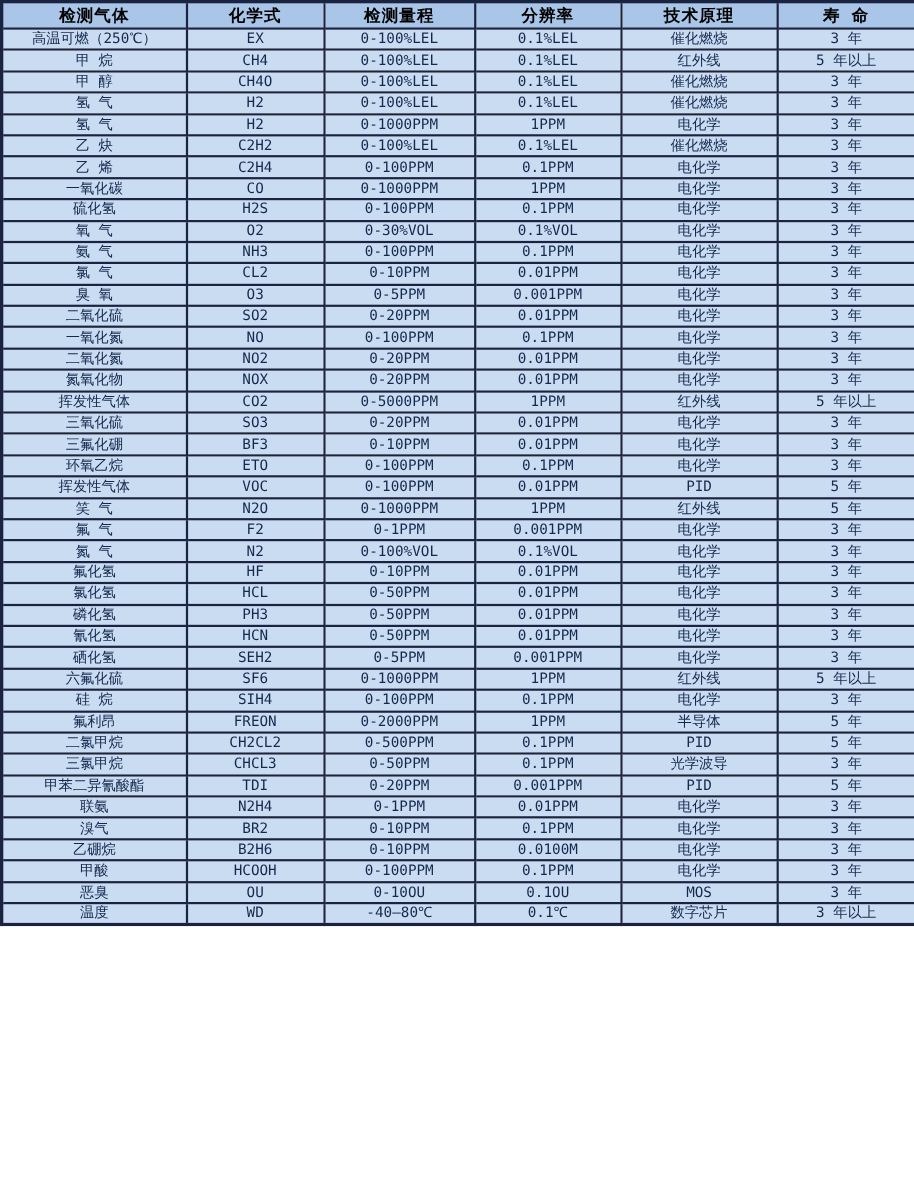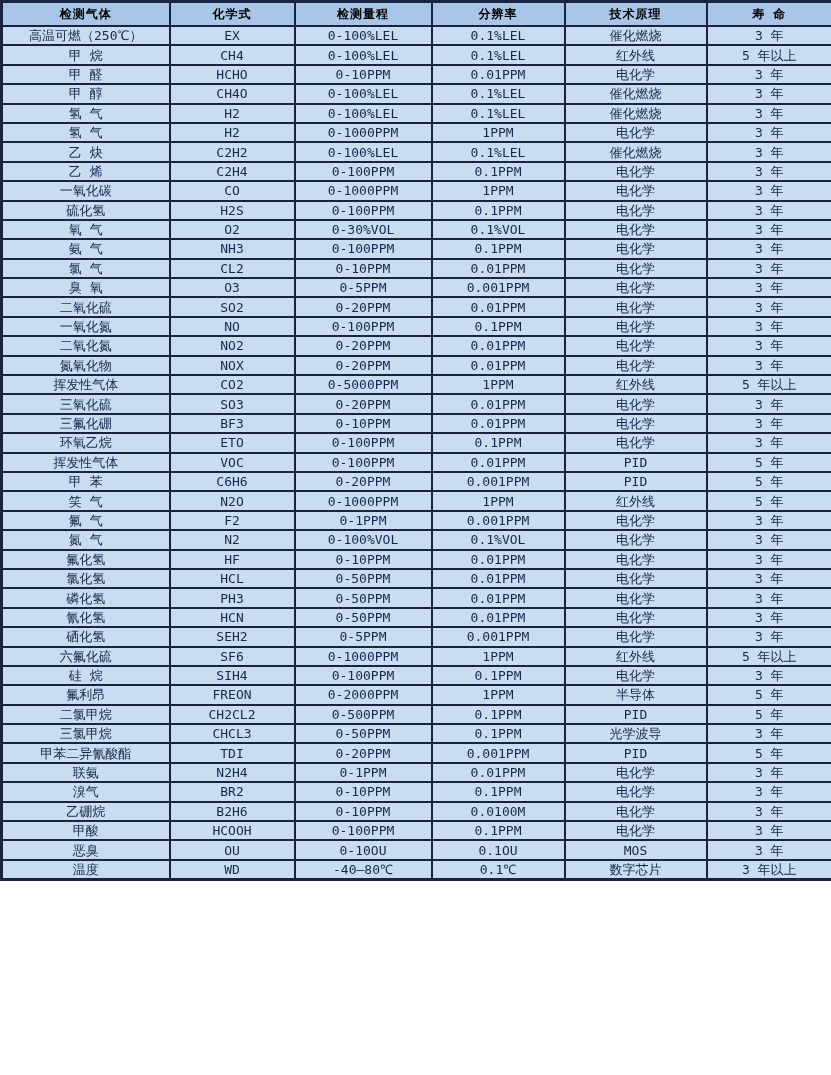--- a/index.html
+++ b/index.html
@@ -29,21 +29,21 @@
     vertical-align:middle;
     padding:0;
     overflow:hidden;
     white-space:nowrap;
     line-height:1;
   }
   th{
     background:var(--header-bg);
     color:var(--header-text);
     font-weight:bold;
-    font-size:12px;
+    font-size:15px;
     height:22px;
     letter-spacing:1px;
   }
   td{
     background:var(--row-bg);
     color:var(--text);
     font-size:13px;
     height:17.4px;
   }
 </style>
@@ -80,28 +80,20 @@
       </tr>
       <tr>
         <td>甲 烷</td>
         <td>CH4</td>
         <td>0-100%LEL</td>
         <td>0.1%LEL</td>
         <td>红外线</td>
         <td>5 年以上</td>
       </tr>
       <tr>
-        <td>甲 醛</td>
-        <td>HCHO</td>
-        <td>0-10PPM</td>
-        <td>0.01PPM</td>
-        <td>电化学</td>
-        <td>3 年</td>
-      </tr>
-      <tr>
         <td>甲 醇</td>
         <td>CH4O</td>
         <td>0-100%LEL</td>
         <td>0.1%LEL</td>
         <td>催化燃烧</td>
         <td>3 年</td>
       </tr>
       <tr>
         <td>氢 气</td>
         <td>H2</td>
@@ -244,28 +236,20 @@
         <td>0-100PPM</td>
         <td>0.1PPM</td>
         <td>电化学</td>
         <td>3 年</td>
       </tr>
       <tr>
         <td>挥发性气体</td>
         <td>VOC</td>
         <td>0-100PPM</td>
         <td>0.01PPM</td>
-        <td>PID</td>
-        <td>5 年</td>
-      </tr>
-      <tr>
-        <td>甲 苯</td>
-        <td>C6H6</td>
-        <td>0-20PPM</td>
-        <td>0.001PPM</td>
         <td>PID</td>
         <td>5 年</td>
       </tr>
       <tr>
         <td>笑 气</td>
         <td>N2O</td>
         <td>0-1000PPM</td>
         <td>1PPM</td>
         <td>红外线</td>
         <td>5 年</td>

